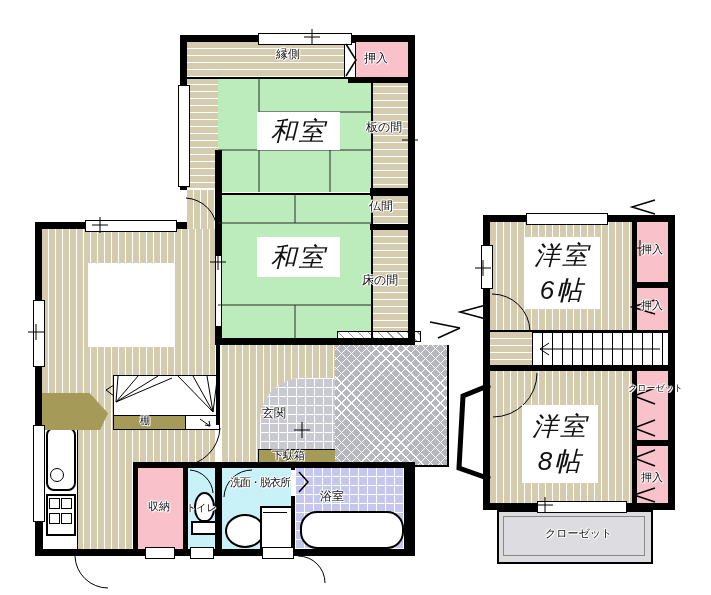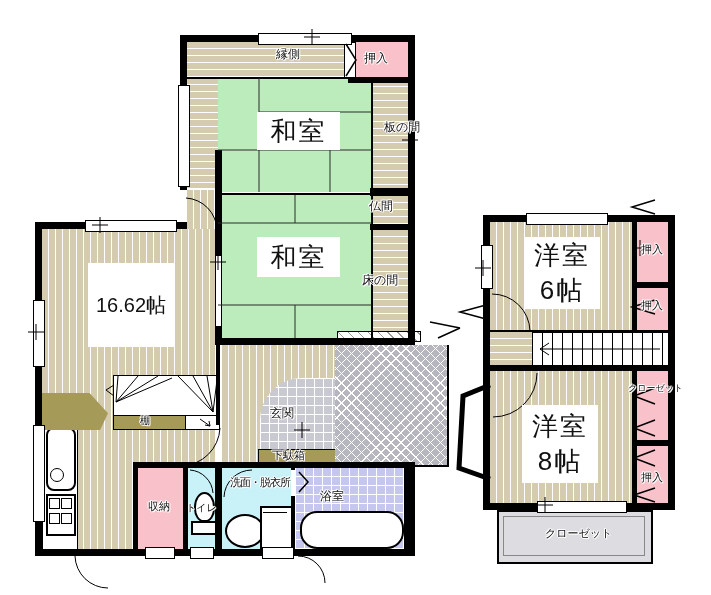--- a/index.html
+++ b/index.html
@@ -25,21 +25,21 @@
       repeating-linear-gradient(-45deg,transparent 0 6px,#ffffff 6px 7px),#b6b6be;}
   .olive{background:#a69a58;}
   .balc{background:#dcdce1;border:2px solid #000;}
   .wall{background:#000;}
   .thin{background:#000;}
   .win{background:#fff;border:1px solid #000;}
   .whitebox{background:#fff;border:1px solid #000;}
   
   .lbl{position:absolute;white-space:nowrap;line-height:1.05;
        text-shadow:-1px 0 #fff,1px 0 #fff,0 -1px #fff,0 1px #fff,1px 1px #fff,-1px -1px #fff;}
-  .big{font-size:26px;letter-spacing:2px;text-shadow:none;}
+  .big{font-size:26px;letter-spacing:2px;text-shadow:none;font-style:italic;}
   .mid{font-size:20px;text-shadow:none;}
   .s12{font-size:12px;} .s11{font-size:11px;} .s10{font-size:10px;} .s9{font-size:9px;}
   .ctr{display:flex;align-items:center;justify-content:center;text-align:center;}
   .treads{background:repeating-linear-gradient(90deg,#ffffff 0 9px,#000 9px 10px);border:1px solid #000;}
   .fix{background:#fff;border:2px solid #000;}
 </style>
 </head>
 <body>
 
 <div id="plan">
@@ -200,38 +200,37 @@
     </g>
   </svg>
 
   <div class="abs whitebox ctr" style="left:257px;top:112px;width:83px;height:38px;border:none">
     <span class="big">和室</span>
   </div>
   <div class="abs whitebox ctr" style="left:257px;top:237px;width:83px;height:40px;border:none">
     <span class="big">和室</span>
   </div>
   <div class="abs whitebox ctr" style="left:88px;top:263px;width:86px;height:84px;border:none;flex-direction:column">
-    <span class="mid">16.62帖</span>
   </div>
   <div class="abs whitebox ctr" style="left:524px;top:237px;width:76px;height:72px;border:none;flex-direction:column">
     <span class="big">洋室</span>
     <span class="big">6帖</span>
   </div>
   <div class="abs whitebox ctr" style="left:522px;top:405px;width:76px;height:78px;border:none;flex-direction:column">
     <span class="big">洋室</span>
     <span class="big">8帖</span>
   </div>
 
   <div class="lbl s12" style="left:276px;top:48px">縁側</div>
   <div class="lbl s12" style="left:364px;top:52px">押入</div>
-  <div class="lbl s12" style="left:384px;top:121px">板の間</div>
+  <div class="lbl s12" style="left:366px;top:121px">板の間</div>
   <div class="lbl s12" style="left:369px;top:200px">仏間</div>
   <div class="lbl s12" style="left:362px;top:274px">床の間</div>
   <div class="lbl s10" style="left:140px;top:416px">棚</div>
-  <div class="lbl s12" style="left:270px;top:407px">玄関</div>
+  <div class="lbl s12" style="left:262px;top:407px">玄関</div>
   <div class="lbl s11" style="left:272px;top:450px">下駄箱</div>
   <div class="lbl s11" style="left:148px;top:501px">収納</div>
   <div class="lbl s10" style="left:186px;top:503px">トイレ</div>
   <div class="lbl s11" style="left:230px;top:477px;letter-spacing:-1px">洗面・脱衣所</div>
   <div class="lbl s12" style="left:320px;top:490px">浴室</div>
   <div class="lbl s11" style="left:641px;top:244px">押入</div>
   <div class="lbl s11" style="left:641px;top:300px">押入</div>
   <div class="lbl s9" style="left:628px;top:384px">クローゼット</div>
   <div class="lbl s11" style="left:641px;top:472px">押入</div>
   <div class="lbl s11" style="left:545px;top:528px">クローゼット</div>

